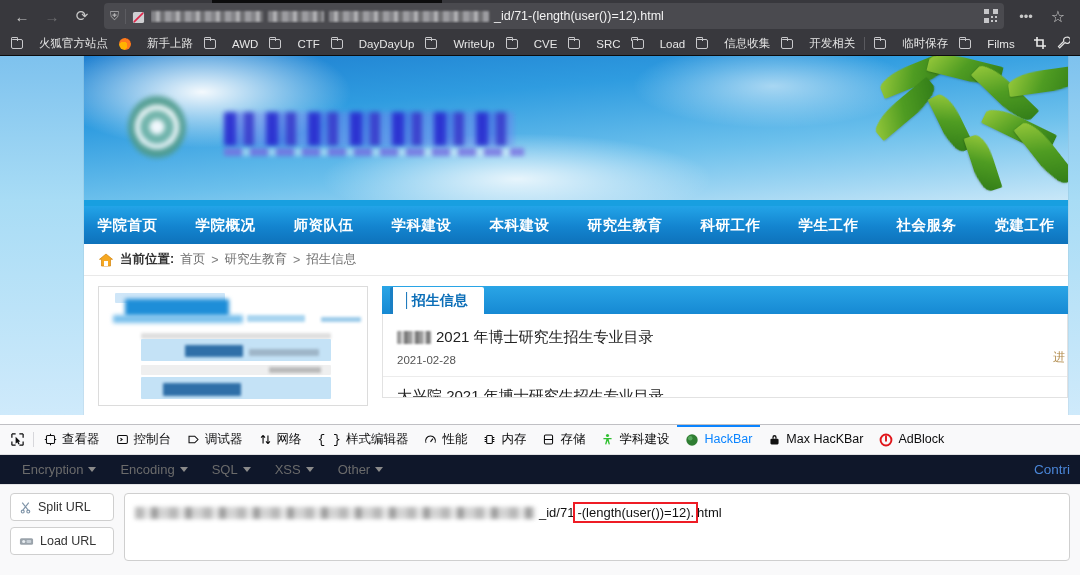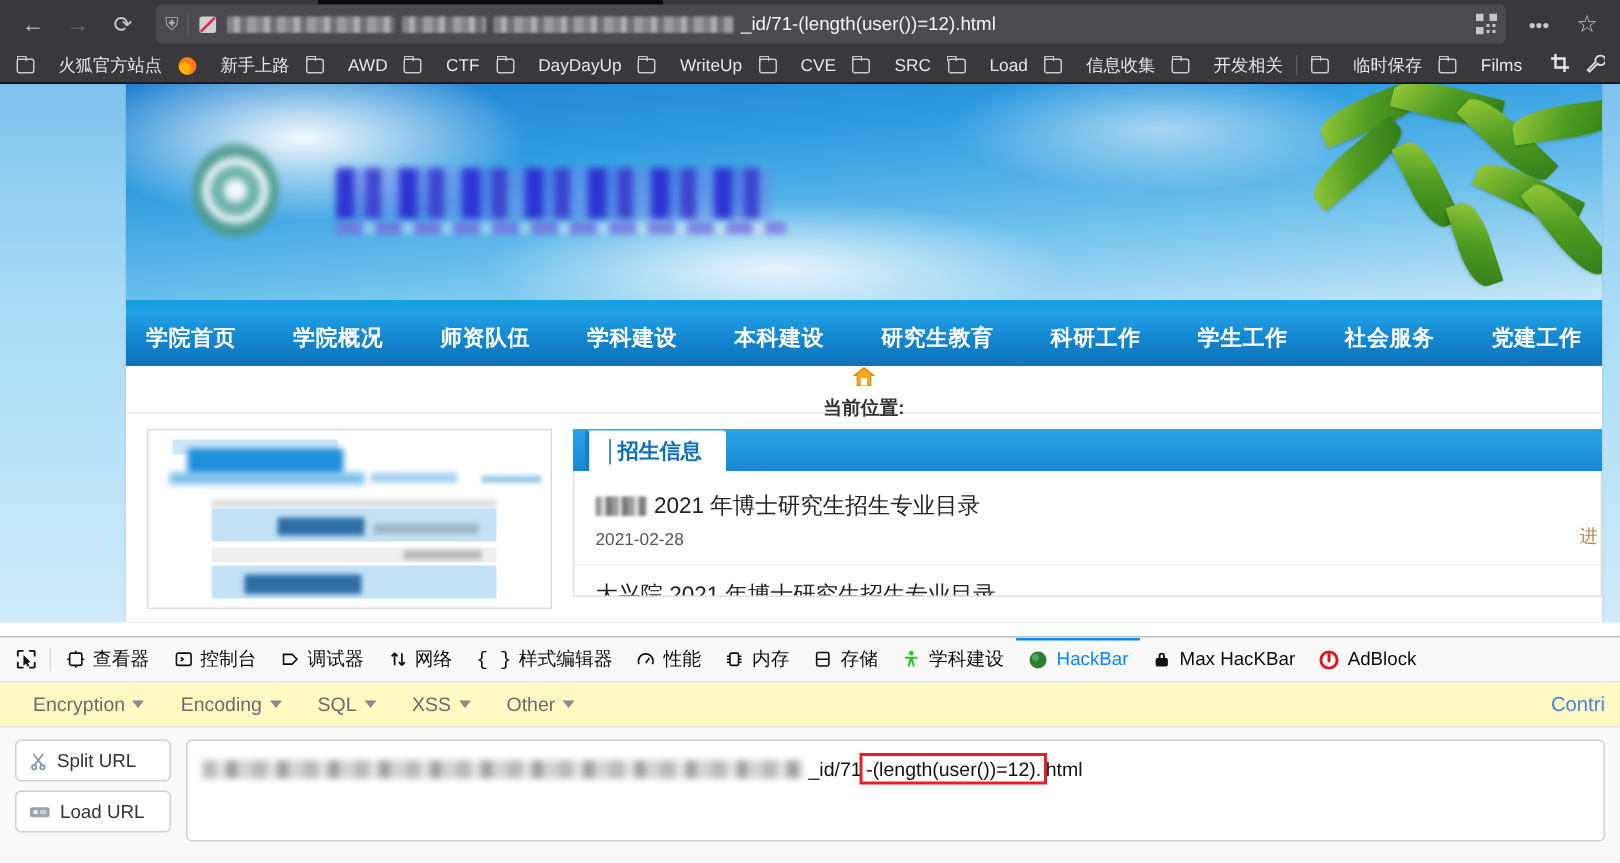--- a/index.html
+++ b/index.html
@@ -120,21 +120,20 @@
     color: #fff; font-size: 14.5px; font-weight: bold; letter-spacing: .5px;
   }
   .navmenu .nitem { padding: 0 19px; white-space: nowrap; }
   .navmenu .nsep { width: 1px; height: 16px; background: rgba(255,255,255,.45); }
 
   
   .crumb {
     height: 32px; display: flex; align-items: center; gap: 6px;
     padding: 0 14px; font-size: 12.5px; color: #7d7d7d;
     border-bottom: 1px solid #e9e9e9;
-    flex-direction: column;
   }
   .crumb .home-ic { width: 16px; height: 14px; position: relative; flex:none; }
   .crumb b { color: #333; }
   .crumb .c-link { color: #6f6f6f; }
 
   
   .content { display: flex; gap: 14px; padding: 10px 0 0 14px; }
   .leftcol { width: 270px; flex: none; }
   .leftbox { border: 1px solid #dcdcdc; height: 120px; background: #fff; position: relative; overflow: hidden; padding: 8px; }
   .pix { position: absolute; border-radius: 1px; }
@@ -166,21 +165,21 @@
     height: 30px; display: flex; align-items: center; gap: 0px;
     padding: 0 4px; border-bottom: 1px solid #e0e0e2; font-size: 12.5px; color: #0c0c0d;
     overflow: hidden; white-space: nowrap;
   }
   .dt-item { display:flex; align-items:center; gap:5px; padding: 0 8px; height: 29px;
              line-height: 29px; flex: none; }
   .dt-item.active { color: #0a84ff; box-shadow: inset 0 2px 0 #0a84ff; }
   .dt-vsep { width: 1px; height: 15px; background: #d7d7db; flex:none; margin: 0 2px;}
 
   .hb-bar { height: 30px; display: flex; align-items: center; gap: 0;
-            padding: 0 10px; background: #fef9c3; border-bottom: 1px solid #e4e4e6; }
+            padding: 0 10px; background: #0f172a; border-bottom: 1px solid #e4e4e6; }
   .hb-menu { font-size: 13px; color: #6b6b6b; padding: 0 12px; display:flex; align-items:center; gap:5px; }
   .caret { border-left: 4px solid transparent; border-right: 4px solid transparent;
            border-top: 5px solid #8a8a8a; display: inline-block; }
   .hb-contrib { margin-left: auto; font-size: 13.5px; color: #4a86d8; padding-right: 0; }
 
   .hb-body { display: flex; padding: 8px 10px; gap: 10px; }
   .hb-btns { display: flex; flex-direction: column; gap: 6px; width: 104px; flex:none; }
   .hb-btn {
     height: 28px; border: 1px solid #cfcfcf; border-radius: 4px; background: #fff;
     display:flex; align-items:center; gap:6px; padding: 0 8px; font-size: 12.5px; color: #333;

